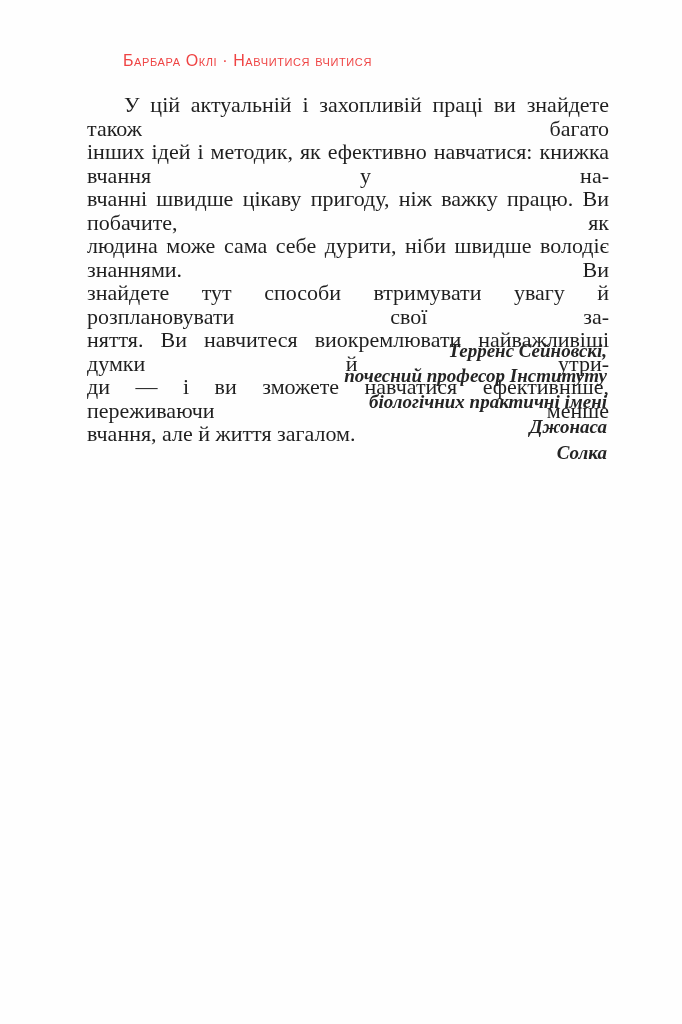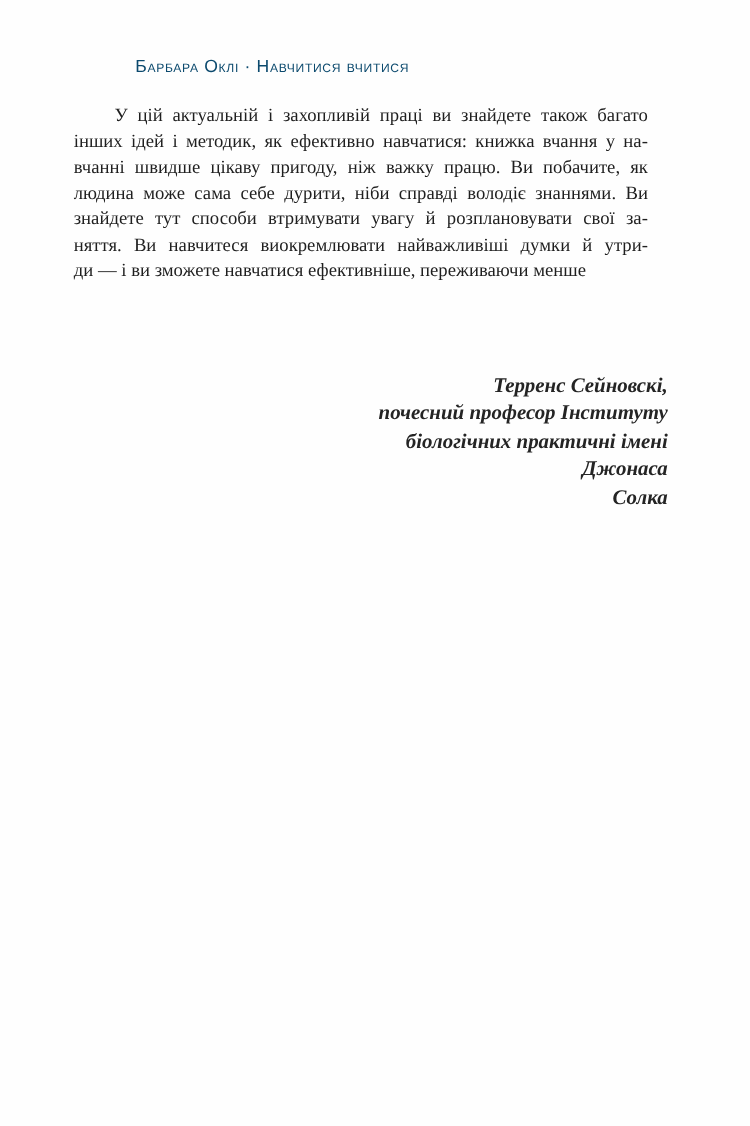--- a/index.html
+++ b/index.html
@@ -23,29 +23,29 @@
   }
   .running-header {
     position: absolute;
     left: 123px;
     top: 52px;
     font-family: "Liberation Sans", sans-serif;
     font-variant: small-caps;
     font-size: 16px;
     font-weight: 400;
     letter-spacing: 0.6px;
-    color: #0c4a6e;
+    color: #ef4444;
     white-space: nowrap;
   }
   .review-paragraph {
     position: absolute;
-    left: 67px;
+    left: 87px;
     top: 93px;
     width: 522px;
-    font-size: 17px;
+    font-size: 22px;
     line-height: 23.5px;
     color: #1f1f1f;
   }
   .review-paragraph .line {
     text-align: justify;
     text-align-last: justify;
     white-space: normal;
   }
   .review-paragraph .line:first-child {
     text-indent: 37px;
@@ -72,24 +72,25 @@
 <body>
 
 <div class="page">
 
   <div class="running-header">Барбара Оклі · Навчитися вчитися</div>
 
   <div class="review-paragraph">
       <div class="line">У цій актуальній і захопливій праці ви знайдете також багато</div>
       <div class="line">інших ідей і методик, як ефективно навчатися: книжка вчання у на-</div>
       <div class="line">вчанні швидше цікаву пригоду, ніж важку працю. Ви побачите, як</div>
-      <div class="line">людина може сама себе дурити, ніби справді володіє знаннями. Ви</div>
+      <div class="line">людина може сама себе дурити, ніби швидше володіє знаннями. Ви</div>
       <div class="line">знайдете тут способи втримувати увагу й розплановувати свої за-</div>
       <div class="line">няття. Ви навчитеся виокремлювати найважливіші думки й утри-</div>
       <div class="line">ди — і ви зможете навчатися ефективніше, переживаючи менше</div>
+      <div class="line">вчання, але й життя загалом.</div>
     </div>
 
   <div class="attribution">
       <div class="line">Терренс Сейновскі,</div>
       <div class="line">почесний професор Інституту</div>
       <div class="line">біологічних практичні імені Джонаса</div>
       <div class="line">Солка</div>
     </div>
 
 </div>

